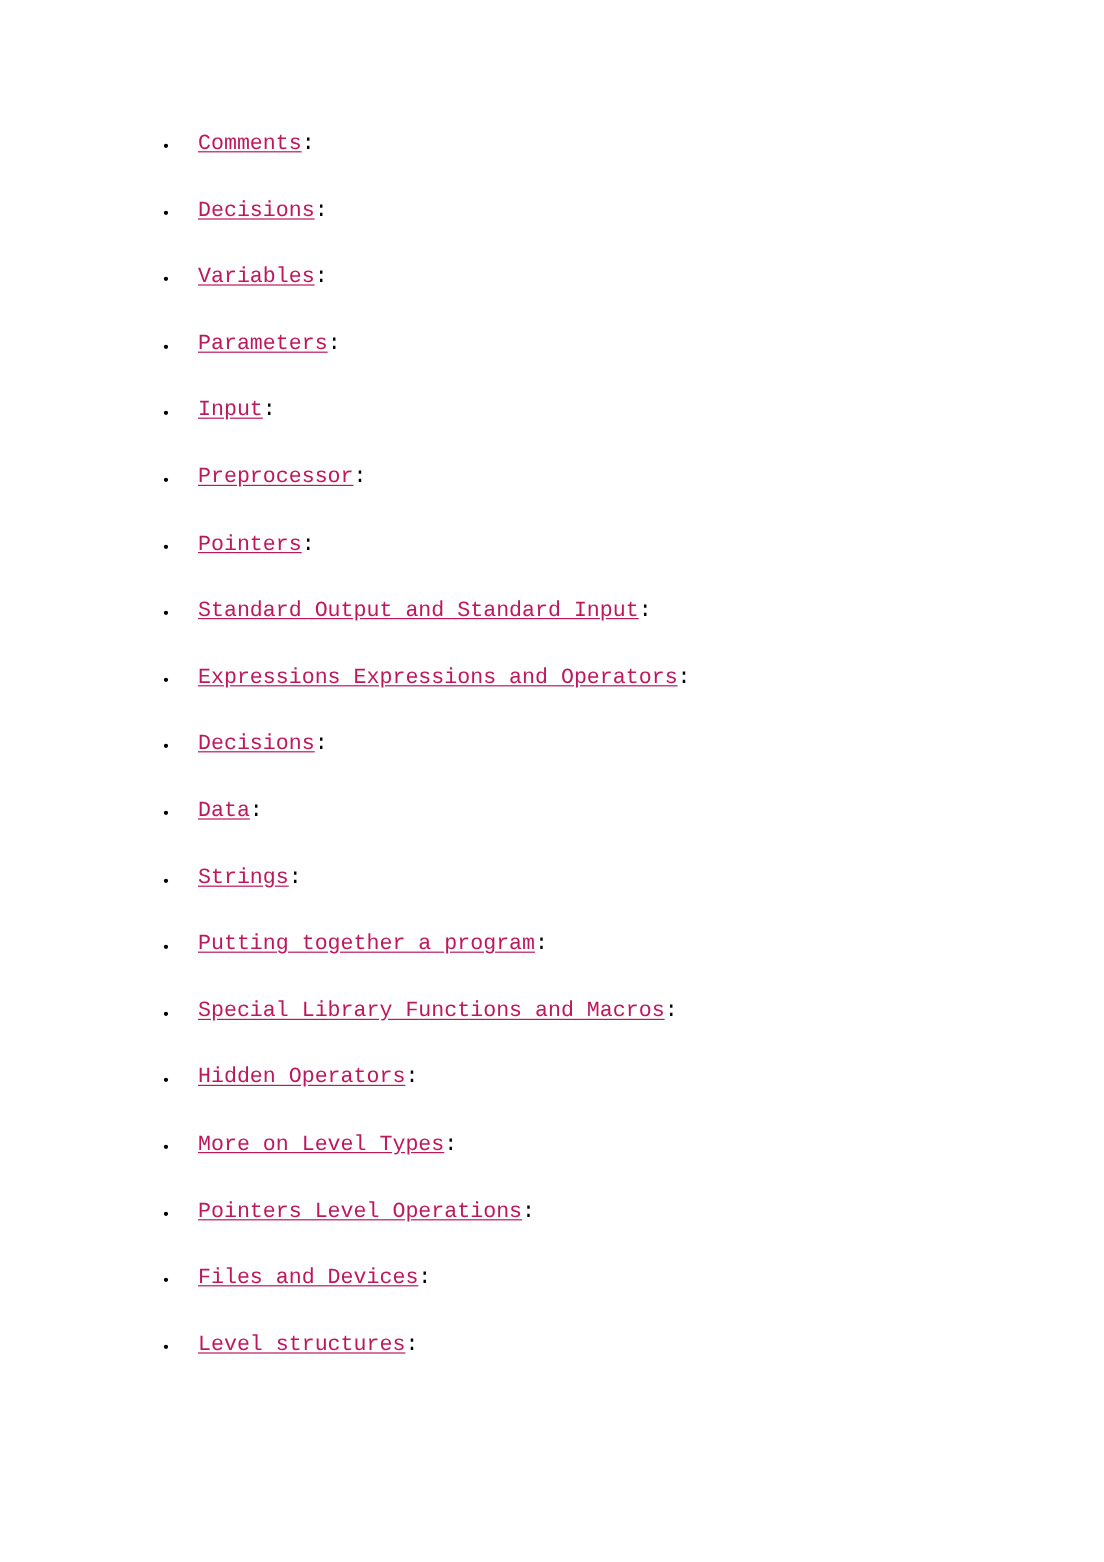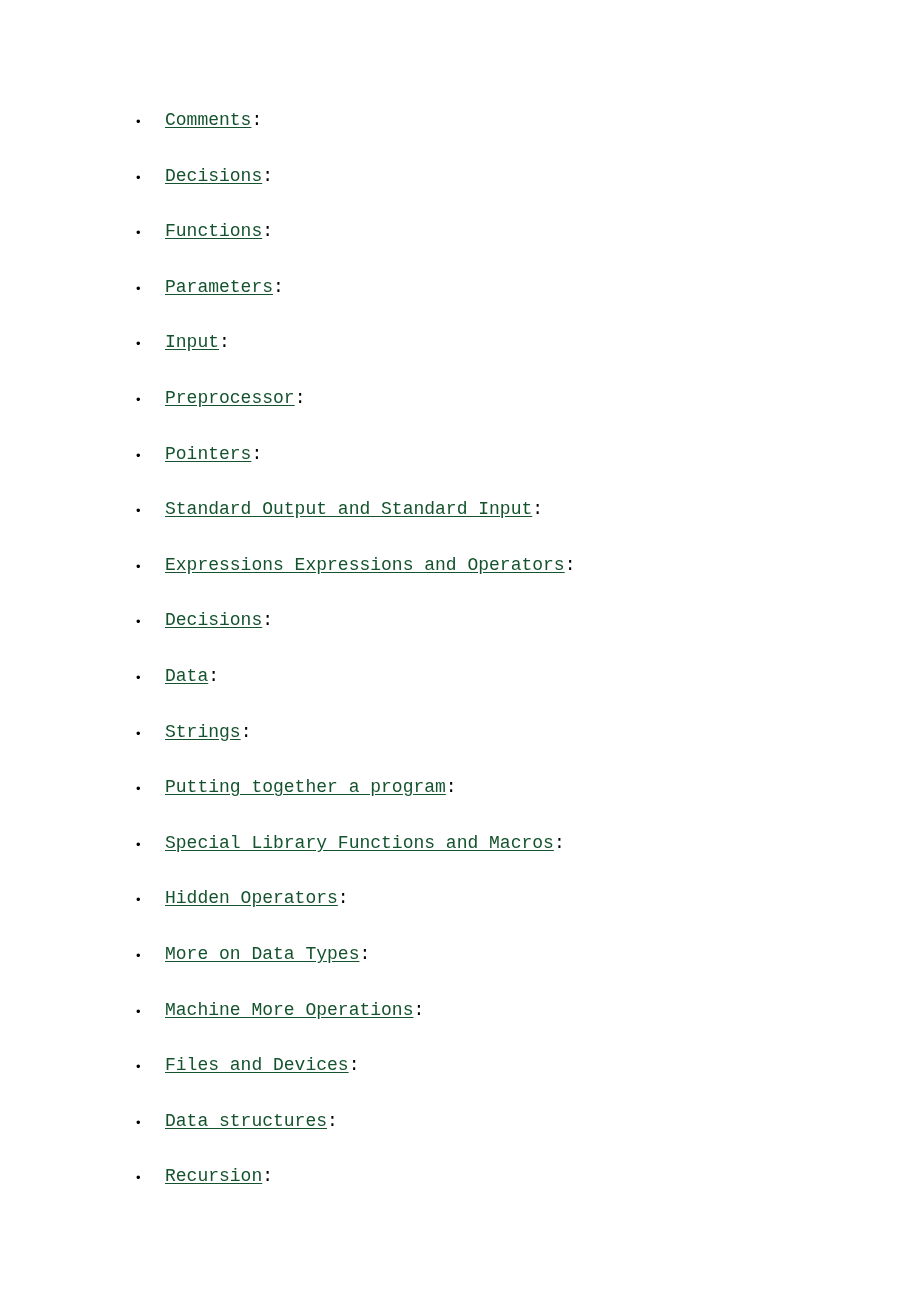--- a/index.html
+++ b/index.html
@@ -25,45 +25,44 @@
     li::before {
       content: "•";
       color: #000000;
       font-family: Arial, sans-serif;
       font-size: 13px;
       position: absolute;
       left: -29px;
       top: 4px;
     }
     a {
-      color: #14532d;
+      color: #be185d;
       text-decoration: underline;
       text-underline-offset: 2px;
     }
     .colon {
       color: #000000;
     }
   </style>
 </head>
 <body>
 
 <ul>
   <li><a href="#">Comments</a><span class="colon">:</span></li>
   <li><a href="#">Decisions</a><span class="colon">:</span></li>
-  <li><a href="#">Functions</a><span class="colon">:</span></li>
+  <li><a href="#">Variables</a><span class="colon">:</span></li>
   <li><a href="#">Parameters</a><span class="colon">:</span></li>
   <li><a href="#">Input</a><span class="colon">:</span></li>
   <li><a href="#">Preprocessor</a><span class="colon">:</span></li>
   <li><a href="#">Pointers</a><span class="colon">:</span></li>
   <li><a href="#">Standard Output and Standard Input</a><span class="colon">:</span></li>
   <li><a href="#">Expressions Expressions and Operators</a><span class="colon">:</span></li>
   <li><a href="#">Decisions</a><span class="colon">:</span></li>
   <li><a href="#">Data</a><span class="colon">:</span></li>
   <li><a href="#">Strings</a><span class="colon">:</span></li>
   <li><a href="#">Putting together a program</a><span class="colon">:</span></li>
   <li><a href="#">Special Library Functions and Macros</a><span class="colon">:</span></li>
   <li><a href="#">Hidden Operators</a><span class="colon">:</span></li>
-  <li><a href="#">More on Data Types</a><span class="colon">:</span></li>
-  <li><a href="#">Machine More Operations</a><span class="colon">:</span></li>
+  <li><a href="#">More on Level Types</a><span class="colon">:</span></li>
+  <li><a href="#">Pointers Level Operations</a><span class="colon">:</span></li>
   <li><a href="#">Files and Devices</a><span class="colon">:</span></li>
-  <li><a href="#">Data structures</a><span class="colon">:</span></li>
-  <li><a href="#">Recursion</a><span class="colon">:</span></li>
+  <li><a href="#">Level structures</a><span class="colon">:</span></li>
 </ul>
 
 </body></html>

